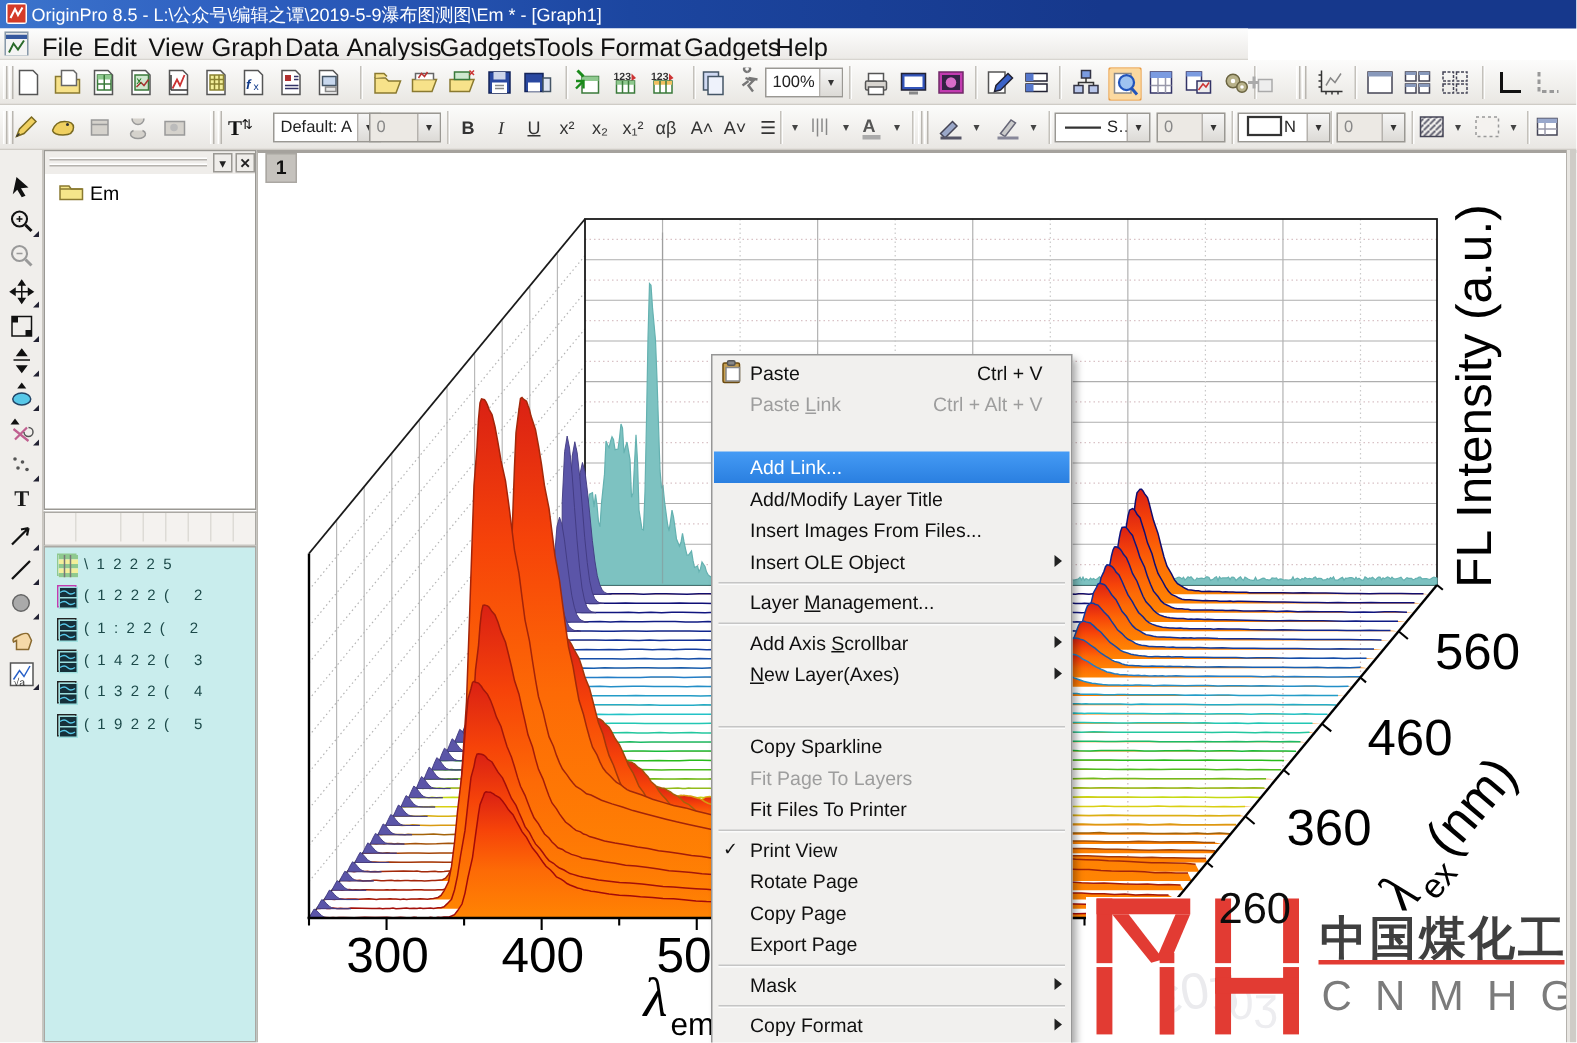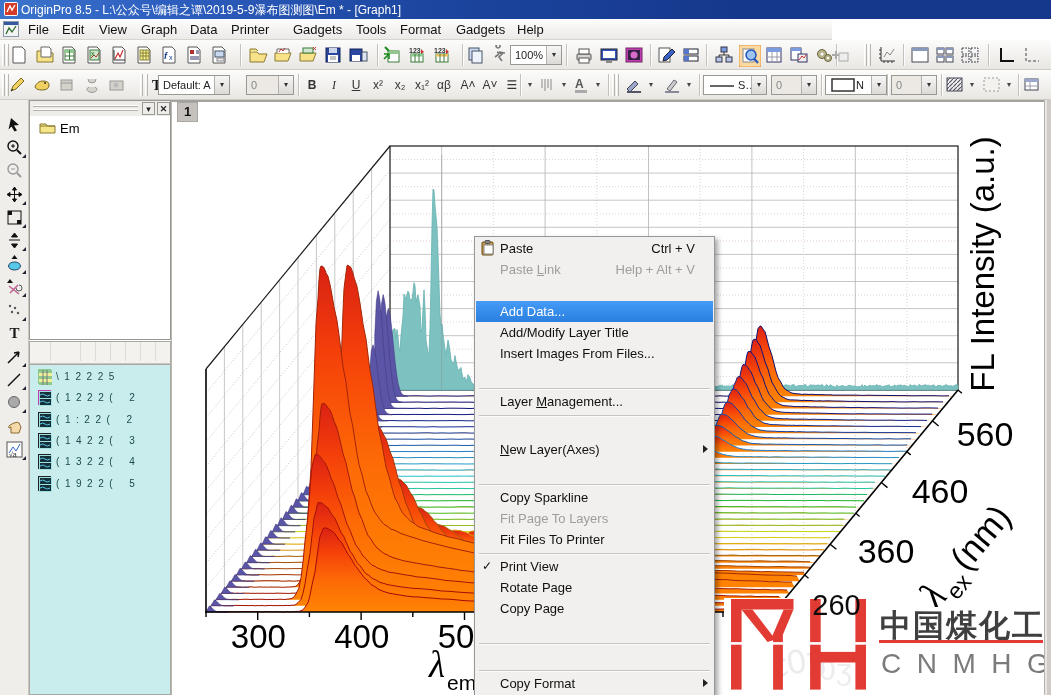--- a/index.html
+++ b/index.html
@@ -1,20 +1,20 @@
 <!DOCTYPE html>
 <html><head><meta charset="utf-8">
 <style>
 *{margin:0;padding:0;box-sizing:border-box}
 html,body{width:1051px;height:695px;overflow:hidden;font-family:"Liberation Sans",sans-serif;background:#fff;position:relative}
 .abs{position:absolute}
 #titlebar{left:0;top:0;width:1051px;height:19px;background:linear-gradient(to right,#3c74cc 0%,#2e5fc0 15%,#1c46a0 40%,#16388c 70%,#16388c 100%);color:#fff;font-size:12px;line-height:19px}
 #titlebar .ttl{position:absolute;left:21px;top:1px;letter-spacing:0}
 #tico{position:absolute;left:4px;top:2px;width:14px;height:14px;background:#fff;border-radius:2px}
-#menubar{left:0;top:19px;width:832px;height:21px;background:linear-gradient(#fdfdfd,#eceae7);border-bottom:1px solid #d8d5d0;font-size:13px;color:#111}
+#menubar{left:0;top:19px;width:832px;height:21px;background:linear-gradient(#fdfdfd,#eceae7);border-bottom:1px solid #d8d5d0;font-size:17px;color:#111}
 #menubar span{position:absolute;top:3px}
 #mico{position:absolute;left:3px;top:2px;width:16px;height:16px;background:#e8e8e8;border:1px solid #8899aa}
 .tb{left:0;width:1051px;background:linear-gradient(#fcfcfb,#e9e7e3);border-bottom:1px solid #cfccc6}
 #tb1{top:40px;height:30px}
 #tb2{top:70px;height:30px}
 .grip{position:absolute;top:4px;width:3px;height:22px;border-left:1px solid #fff;border-right:1px solid #b9b6b0}
 .sep{position:absolute;top:4px;width:2px;height:22px;border-left:1px solid #c4c1bb;border-right:1px solid #fdfdfd}
 .ic{position:absolute;top:5px;width:20px;height:20px}
 .combo{position:absolute;top:5px;height:20px;background:#fff;border:1px solid #9a9893;font-size:11px;color:#222;line-height:18px;padding-left:4px}
 .combo i{position:absolute;right:0;top:0;width:15px;height:18px;background:linear-gradient(#f6f6f6,#dcdad6);border-left:1px solid #b5b2ad;font-style:normal;font-size:8px;text-align:center;line-height:17px;color:#333}
@@ -273,21 +273,21 @@
     <div id="mico"><svg width="14" height="14">
         <rect x="0" y="0" width="14" height="3" fill="#35589e"></rect>
         <rect x="0" y="3" width="14" height="11" fill="#f4f4f4"></rect>
         <path d="M2 12 L5 6 L8 10 L12 4" stroke="#2a6a2a" stroke-width="1.3" fill="none"></path>
       </svg></div>
     <span style="left:28px">File</span>
     <span style="left:62px">Edit</span>
     <span style="left:99px">View</span>
     <span style="left:141px">Graph</span>
     <span style="left:190px">Data</span>
-    <span style="left:231px">Printer</span>
+    <span style="left:231px">Analysis</span>
     <span style="left:293px">Gadgets</span>
     <span style="left:356px">Tools</span>
     <span style="left:400px">Format</span>
     <span style="left:456px">Gadgets</span>
     <span style="left:517px">Help</span>
   </div>
 <div class="abs tb" id="tb1">
     <div class="grip" style="left:2px"></div>
     <div class="grip" style="left:6px"></div>
     <div class="sep" style="left:240px"></div>
@@ -521,21 +521,21 @@
         <path d="M6 4 a4 4 0 1 0 8 0 m-7 8 a5 3 0 1 0 6 0" fill="#d5d2cc" stroke="#999"></path>
       </svg></div>
     <div class="ic" style="left:107px"><svg width="20" height="20">
         <rect x="3" y="6" width="13" height="9" fill="#d5d2cc" stroke="#999"></rect>
         <circle cx="9" cy="10" r="2.5" fill="#bbb"></circle>
       </svg></div>
     <div class="ic" style="left:150px"><svg width="20" height="20">
         <text x="2" y="15" font-size="14" font-family="Liberation Serif" fill="#111" font-weight="bold">T</text>
         <text x="11" y="11" font-size="9" font-family="Liberation Serif" fill="#111">⇅</text>
       </svg></div>
-    <div class="combo" style="left:158px;width:72px">Default: A<i>▾</i></div>
+    <div class="combo" style="left:182px;width:72px">Default: A<i>▾</i></div>
     <div class="combo dis" style="left:246px;width:48px">0<i>▾</i></div>
     <div class="ic" style="left:302px;width:20px;font-size:12px;color:#333;text-align:center;line-height:20px"><b>B</b></div>
     <div class="ic" style="left:324px;width:20px;font-size:12px;color:#333;text-align:center;line-height:20px"><i style="font-family:Liberation Serif">I</i></div>
     <div class="ic" style="left:346px;width:20px;font-size:12px;color:#333;text-align:center;line-height:20px"><u>U</u></div>
     <div class="ic" style="left:368px;width:20px;font-size:12px;color:#333;text-align:center;line-height:20px">x²</div>
     <div class="ic" style="left:390px;width:20px;font-size:12px;color:#333;text-align:center;line-height:20px">x₂</div>
     <div class="ic" style="left:412px;width:20px;font-size:12px;color:#333;text-align:center;line-height:20px">x₁²</div>
     <div class="ic" style="left:434px;width:20px;font-size:12px;color:#333;text-align:center;line-height:20px">αβ</div>
     <div class="ic" style="left:458px;width:20px;font-size:12px;color:#333;text-align:center;line-height:20px">A˄</div>
     <div class="ic" style="left:480px;width:20px;font-size:12px;color:#333;text-align:center;line-height:20px">A˅</div>
@@ -776,36 +776,44 @@
       <span style="position:absolute;left:4px;top:2px"><svg width="16" height="16">
           <rect x="2" y="2" width="11" height="13" rx="1" fill="#c8a050" stroke="#6a4a10"></rect>
           <rect x="5" y="0.5" width="5" height="3" rx="1" fill="#888" stroke="#555"></rect>
           <rect x="4" y="5" width="9" height="9" fill="#fff" stroke="#888"></rect>
         </svg></span>
       <span class="t">Paste</span>
       <span class="sc">Ctrl + V</span>
     </div>
 <div class="mi dis" style="top:22px">
       <span class="t">Paste <u>L</u>ink</span>
-      <span class="sc">Help + Alt + V</span>
+      <span class="sc">Ctrl + Alt + V</span>
     </div>
 <div class="mi hl" style="top:64px">
-      <span class="t">Add Data...</span>
+      <span class="t">Add Link...</span>
     </div>
 <div class="mi" style="top:85px">
       <span class="t">Add/Modify Layer Title</span>
     </div>
 <div class="mi" style="top:106px">
       <span class="t">Insert Images From Files...</span>
+    </div>
+<div class="mi" style="top:127px">
+      <span class="t">Insert OLE Object</span>
+      <span class="arr"></span>
     </div>
 <div class="msep" style="top:151px"></div>
 <div class="mi" style="top:154px">
       <span class="t">Layer <u>M</u>anagement...</span>
     </div>
 <div class="msep" style="top:178px"></div>
+<div class="mi" style="top:181px">
+      <span class="t">Add Axis <u>S</u>crollbar</span>
+      <span class="arr"></span>
+    </div>
 <div class="mi" style="top:202px">
       <span class="t"><u>N</u>ew Layer(Axes)</span>
       <span class="arr"></span>
     </div>
 <div class="msep" style="top:247px"></div>
 <div class="mi" style="top:250px">
       <span class="t">Copy Sparkline</span>
     </div>
 <div class="mi dis" style="top:271px">
       <span class="t">Fit Page To Layers</span>
@@ -817,21 +825,28 @@
 <div class="mi" style="top:319px">
       <span class="chk">✓</span>
       <span class="t">Print View</span>
     </div>
 <div class="mi" style="top:340px">
       <span class="t">Rotate Page</span>
     </div>
 <div class="mi" style="top:361px">
       <span class="t">Copy Page</span>
     </div>
+<div class="mi" style="top:382px">
+      <span class="t">Export Page</span>
+    </div>
 <div class="msep" style="top:406px"></div>
+<div class="mi" style="top:409px">
+      <span class="t">Mask</span>
+      <span class="arr"></span>
+    </div>
 <div class="msep" style="top:433px"></div>
 <div class="mi" style="top:436px">
       <span class="t">Copy Format</span>
       <span class="arr"></span>
     </div>
 </div>
 <div class="abs" id="logo">
 <div style="position:absolute;left:0;top:0;width:140px;height:97px;background:#fff"></div>
     <div style="position:absolute;left:140px;top:9px;width:187px;height:88px;background:#fff"></div>
 <div style="position:absolute;left:48px;top:44px;font-size:34px;color:#ebebee;transform:rotate(-10deg)">ε0ʒ</div>

